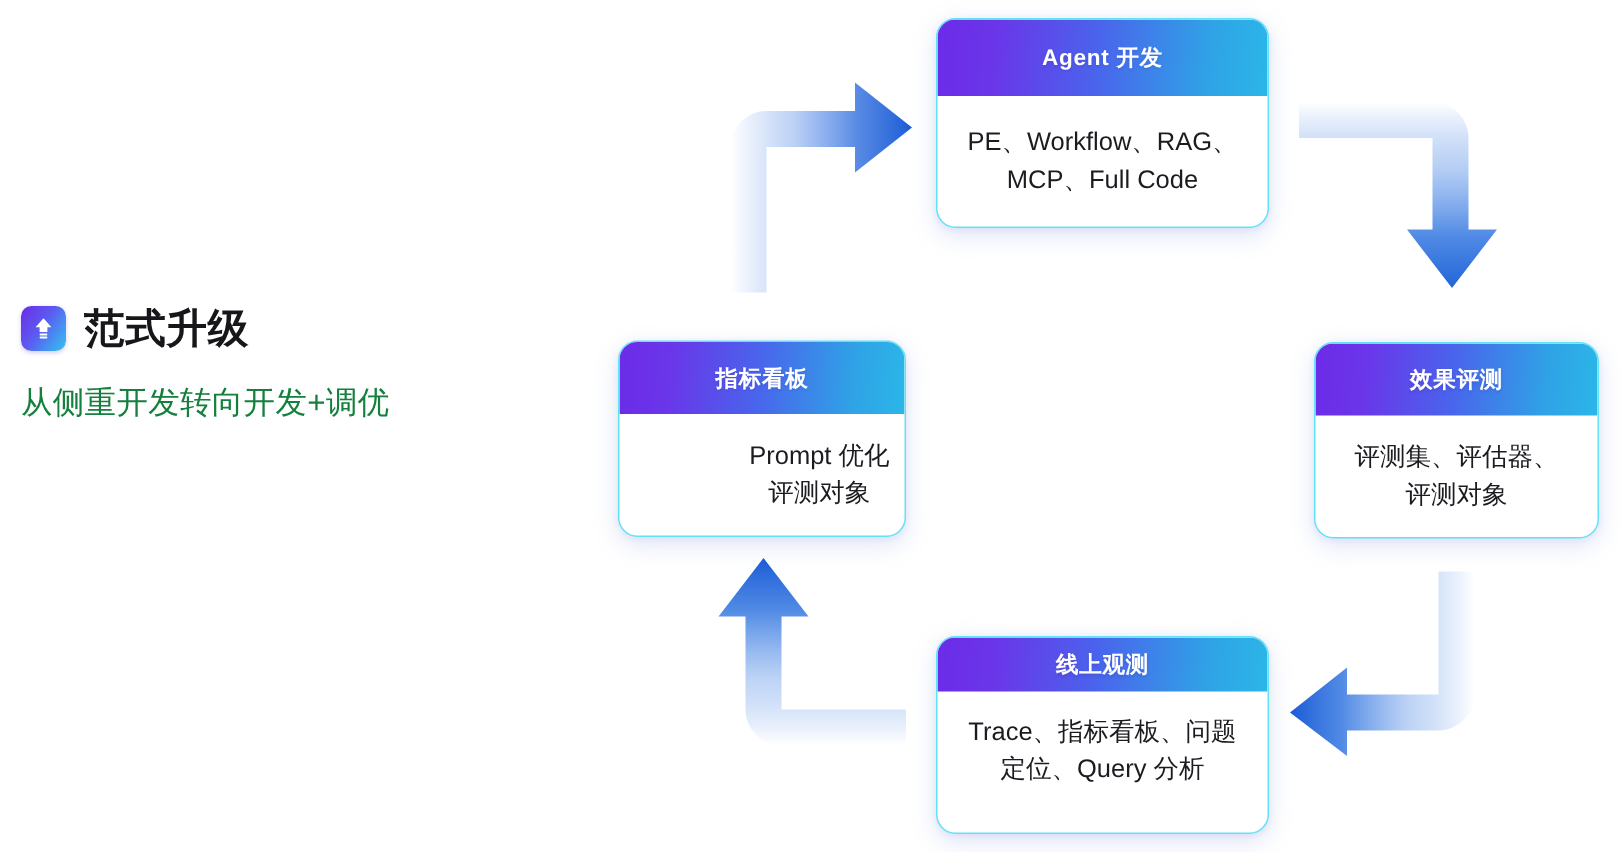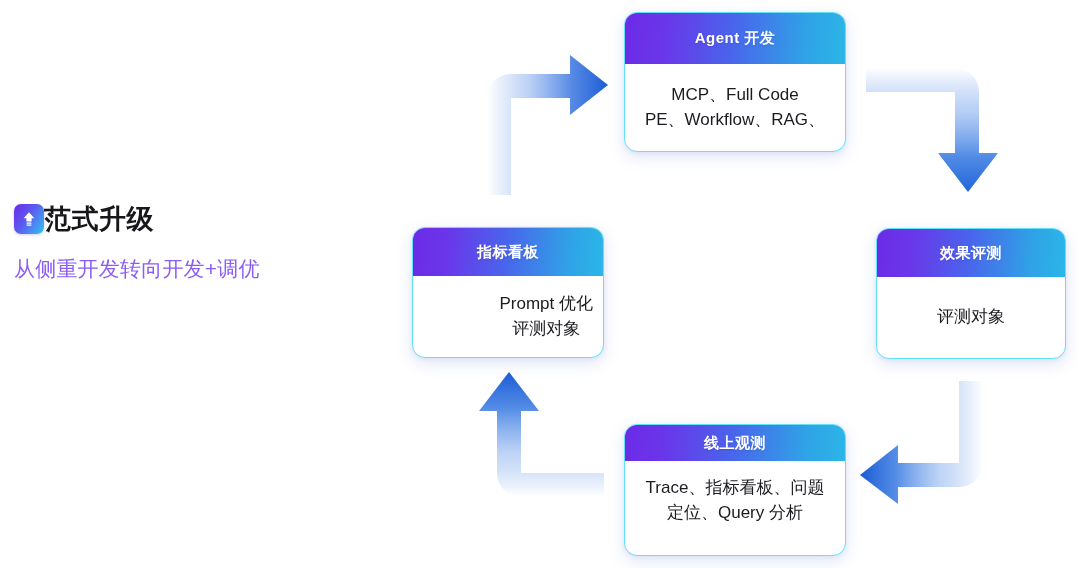--- a/index.html
+++ b/index.html
@@ -19,21 +19,21 @@
   
   #left-panel {
     position: absolute;
     left: 14px;
     top: 204px;
     width: 360px;
   }
   #heading-row {
     display: flex;
     align-items: center;
-    gap: 0;
+    gap: 12px;
   }
   #upgrade-badge {
     width: 30px;
     height: 30px;
     border-radius: 7px;
     background: linear-gradient(125deg, #6C2BE8 0%, #5B5BF0 45%, #32C6F0 100%);
     display: flex;
     align-items: center;
     justify-content: center;
     flex: none;
@@ -43,21 +43,21 @@
   #panel-title {
     font-size: 27px;
     font-weight: bold;
     color: #17171b;
     letter-spacing: 0.5px;
     line-height: 1;
   }
   #panel-subtitle {
     margin-top: 21px;
     font-size: 21px;
-    color: #8b5cf6;
+    color: #15803d;
     line-height: 1.3;
     letter-spacing: 0.2px;
   }
 
   
   .card {
     position: absolute;
     background: #ffffff;
     border-radius: 13px;
     border: 1.4px solid #63E2F7;
@@ -223,30 +223,31 @@
       L 521 473
       L 604 473
       Z"></path>
   </g>
 </svg>
 
 <div class="card" id="card-agent">
   <div class="card-header">Agent 开发</div>
   <div class="card-body">
     <div>
+      <div>PE、Workflow、RAG、</div>
       <div>MCP、Full Code</div>
-      <div>PE、Workflow、RAG、</div>
     </div>
   </div>
 </div>
 
 <div class="card" id="card-eval">
   <div class="card-header">效果评测</div>
   <div class="card-body">
     <div>
+      <div>评测集、评估器、</div>
       <div>评测对象</div>
     </div>
   </div>
 </div>
 
 <div class="card" id="card-observe">
   <div class="card-header">线上观测</div>
   <div class="card-body">
     <div>
       <div>Trace、指标看板、问题</div>

